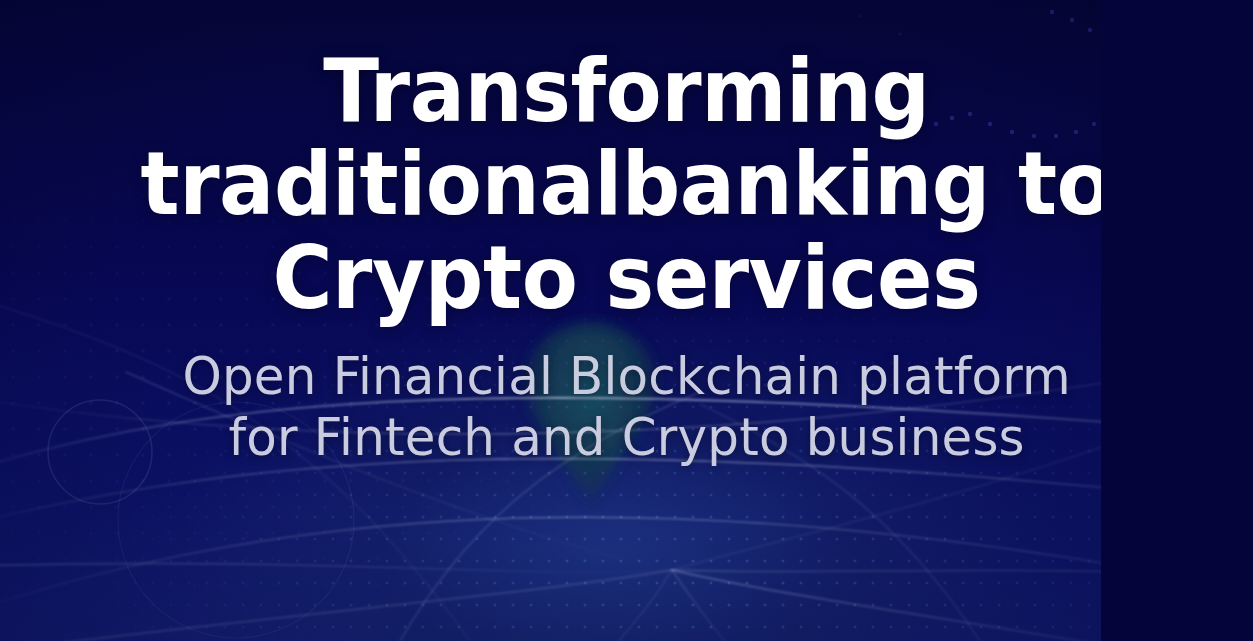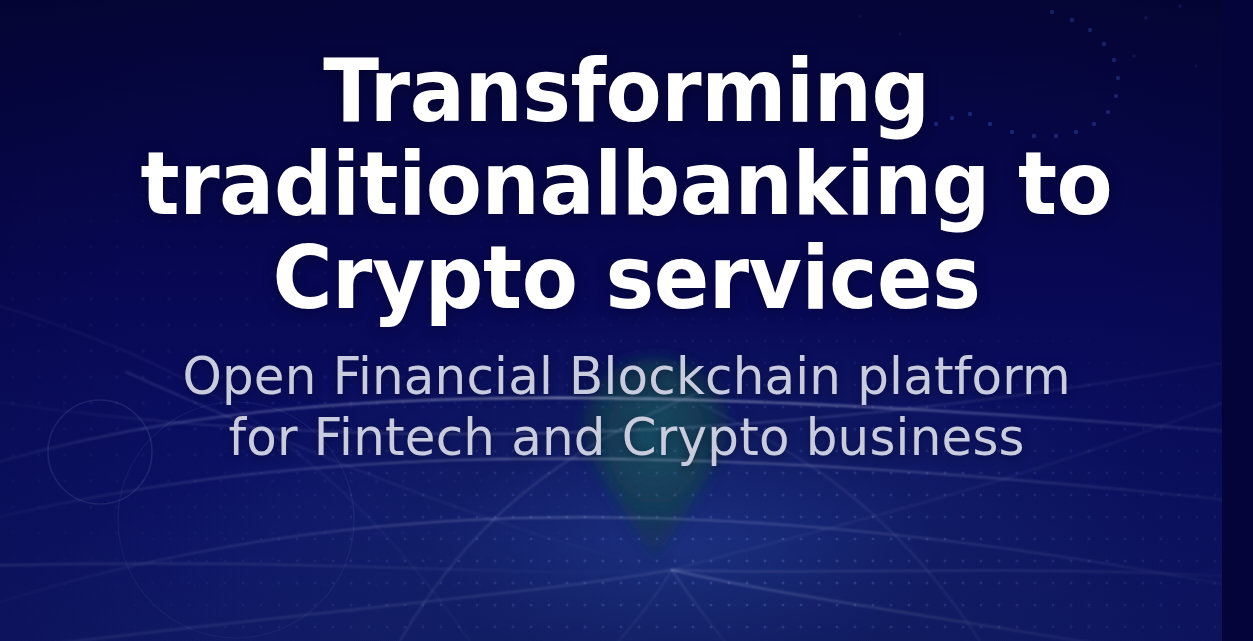--- a/index.html
+++ b/index.html
@@ -5,21 +5,21 @@
   * { margin:0; padding:0; box-sizing:border-box; }
   html, body {
     width:1253px; height:641px;
     overflow:hidden;
     background:#04043a;
     font-family:"Liberation Sans", sans-serif;
   }
 
   #hero {
     position:relative;
-    width:1222px; height:641px;
+    width:1101px; height:641px;
     overflow:hidden;
     background:#05053c;
   }
 
   
   .bg-layer { position:absolute; inset:0; pointer-events:none; }
 
   #bg-base {
     background:
       radial-gradient(ellipse 62% 58% at 56% 86%, #1b2f7e 0%, rgba(19,32,100,0.55) 34%, rgba(10,12,70,0.0) 66%),

